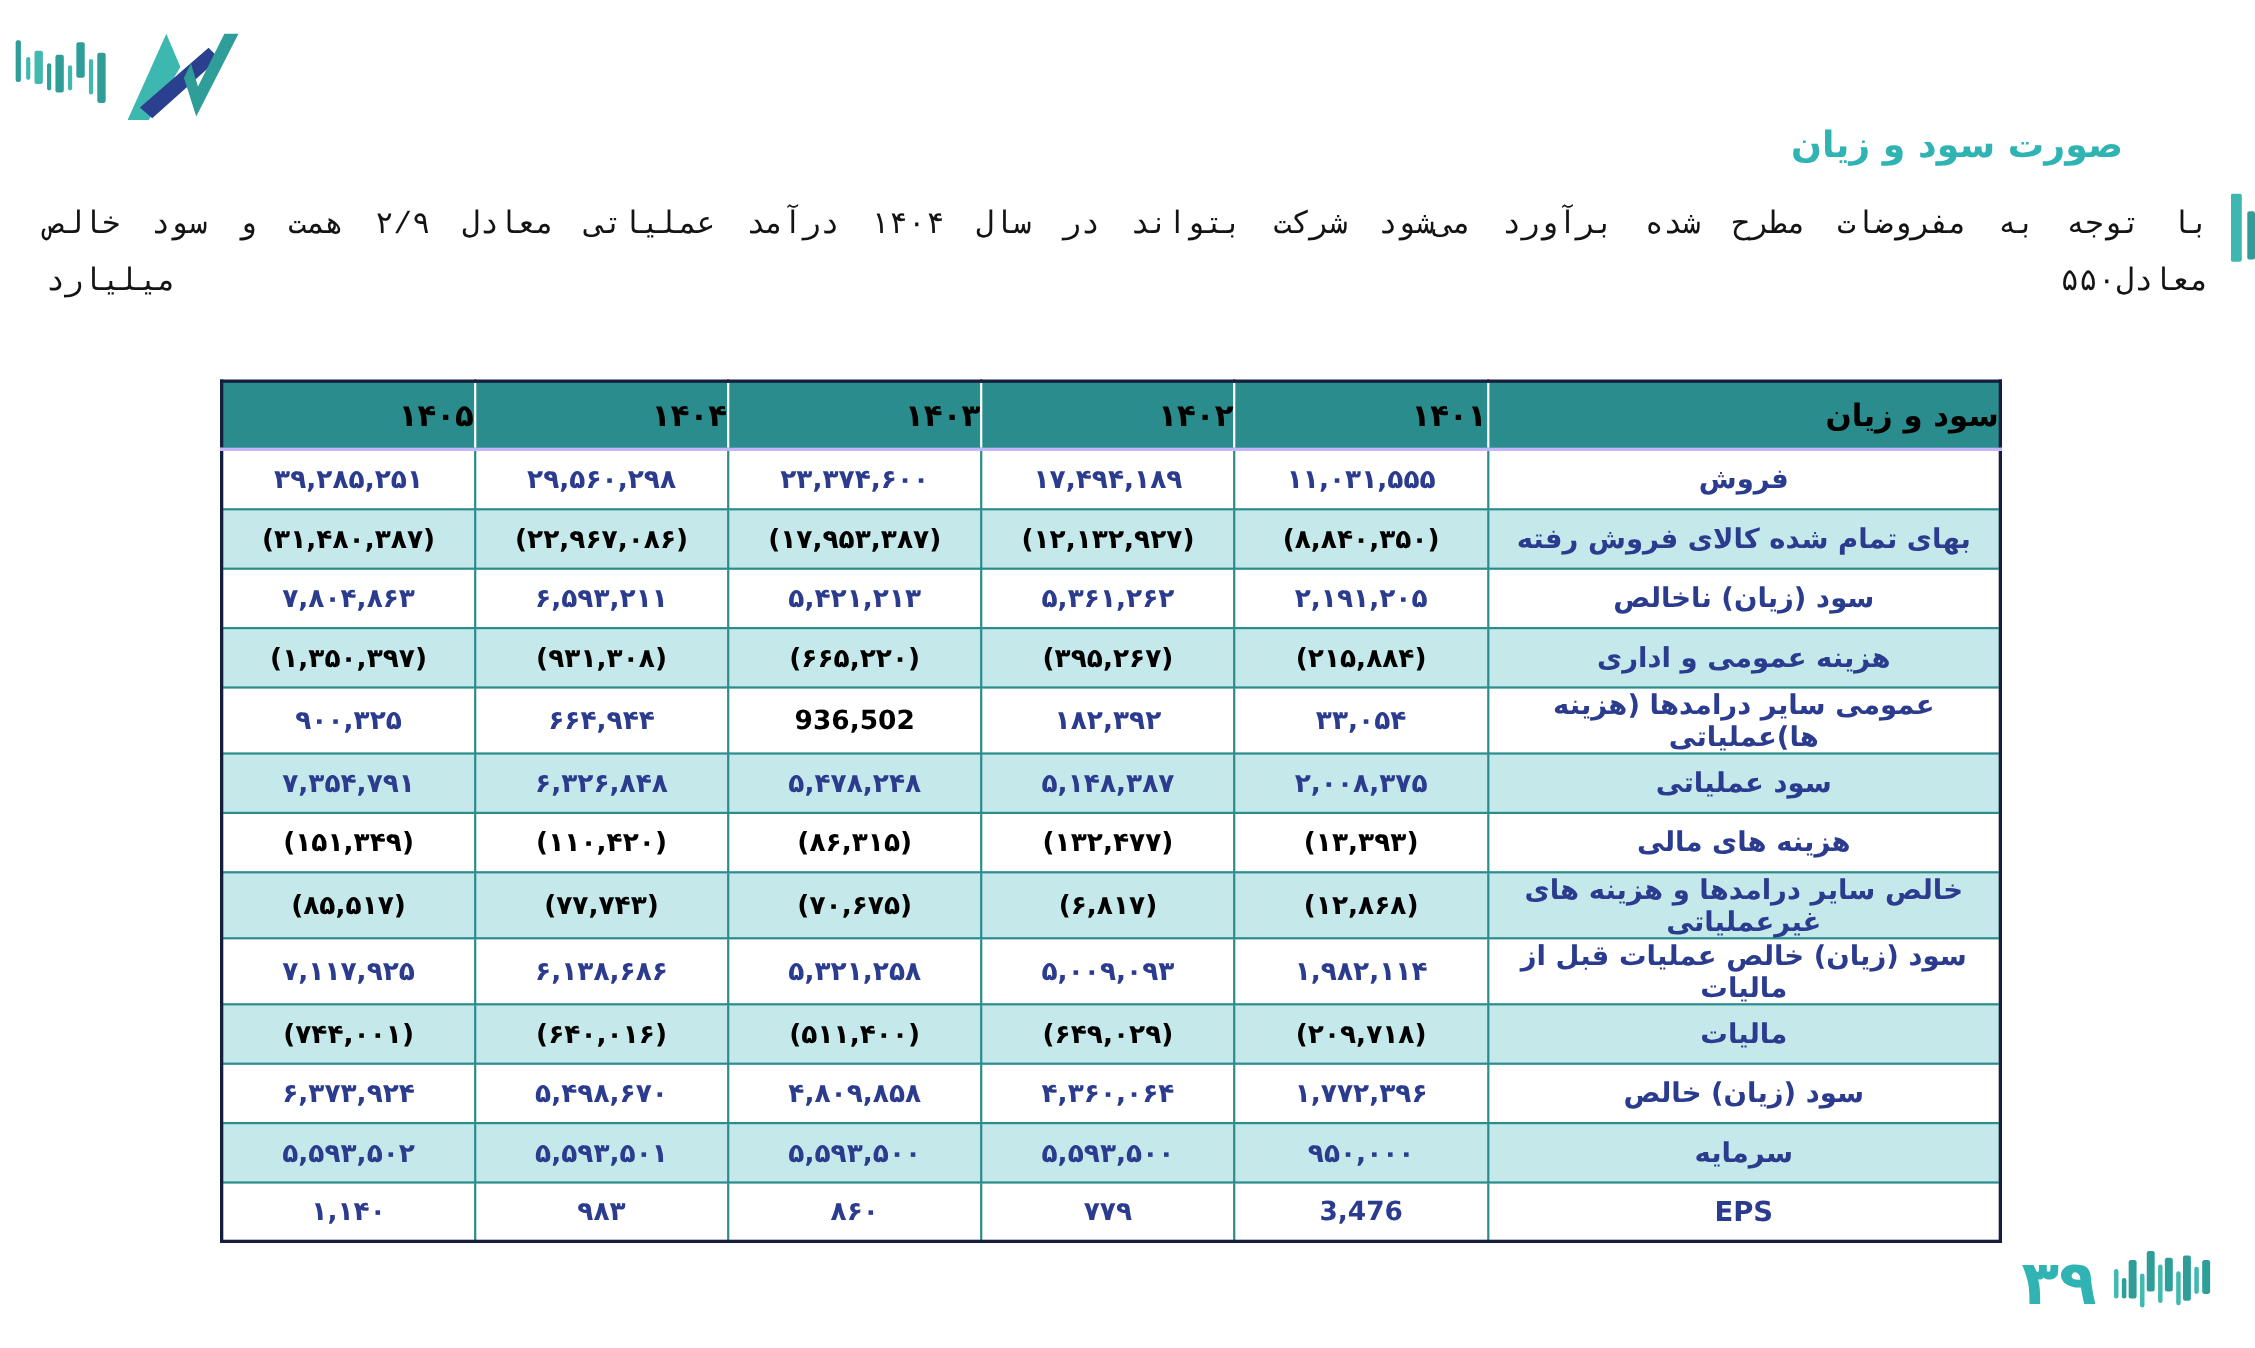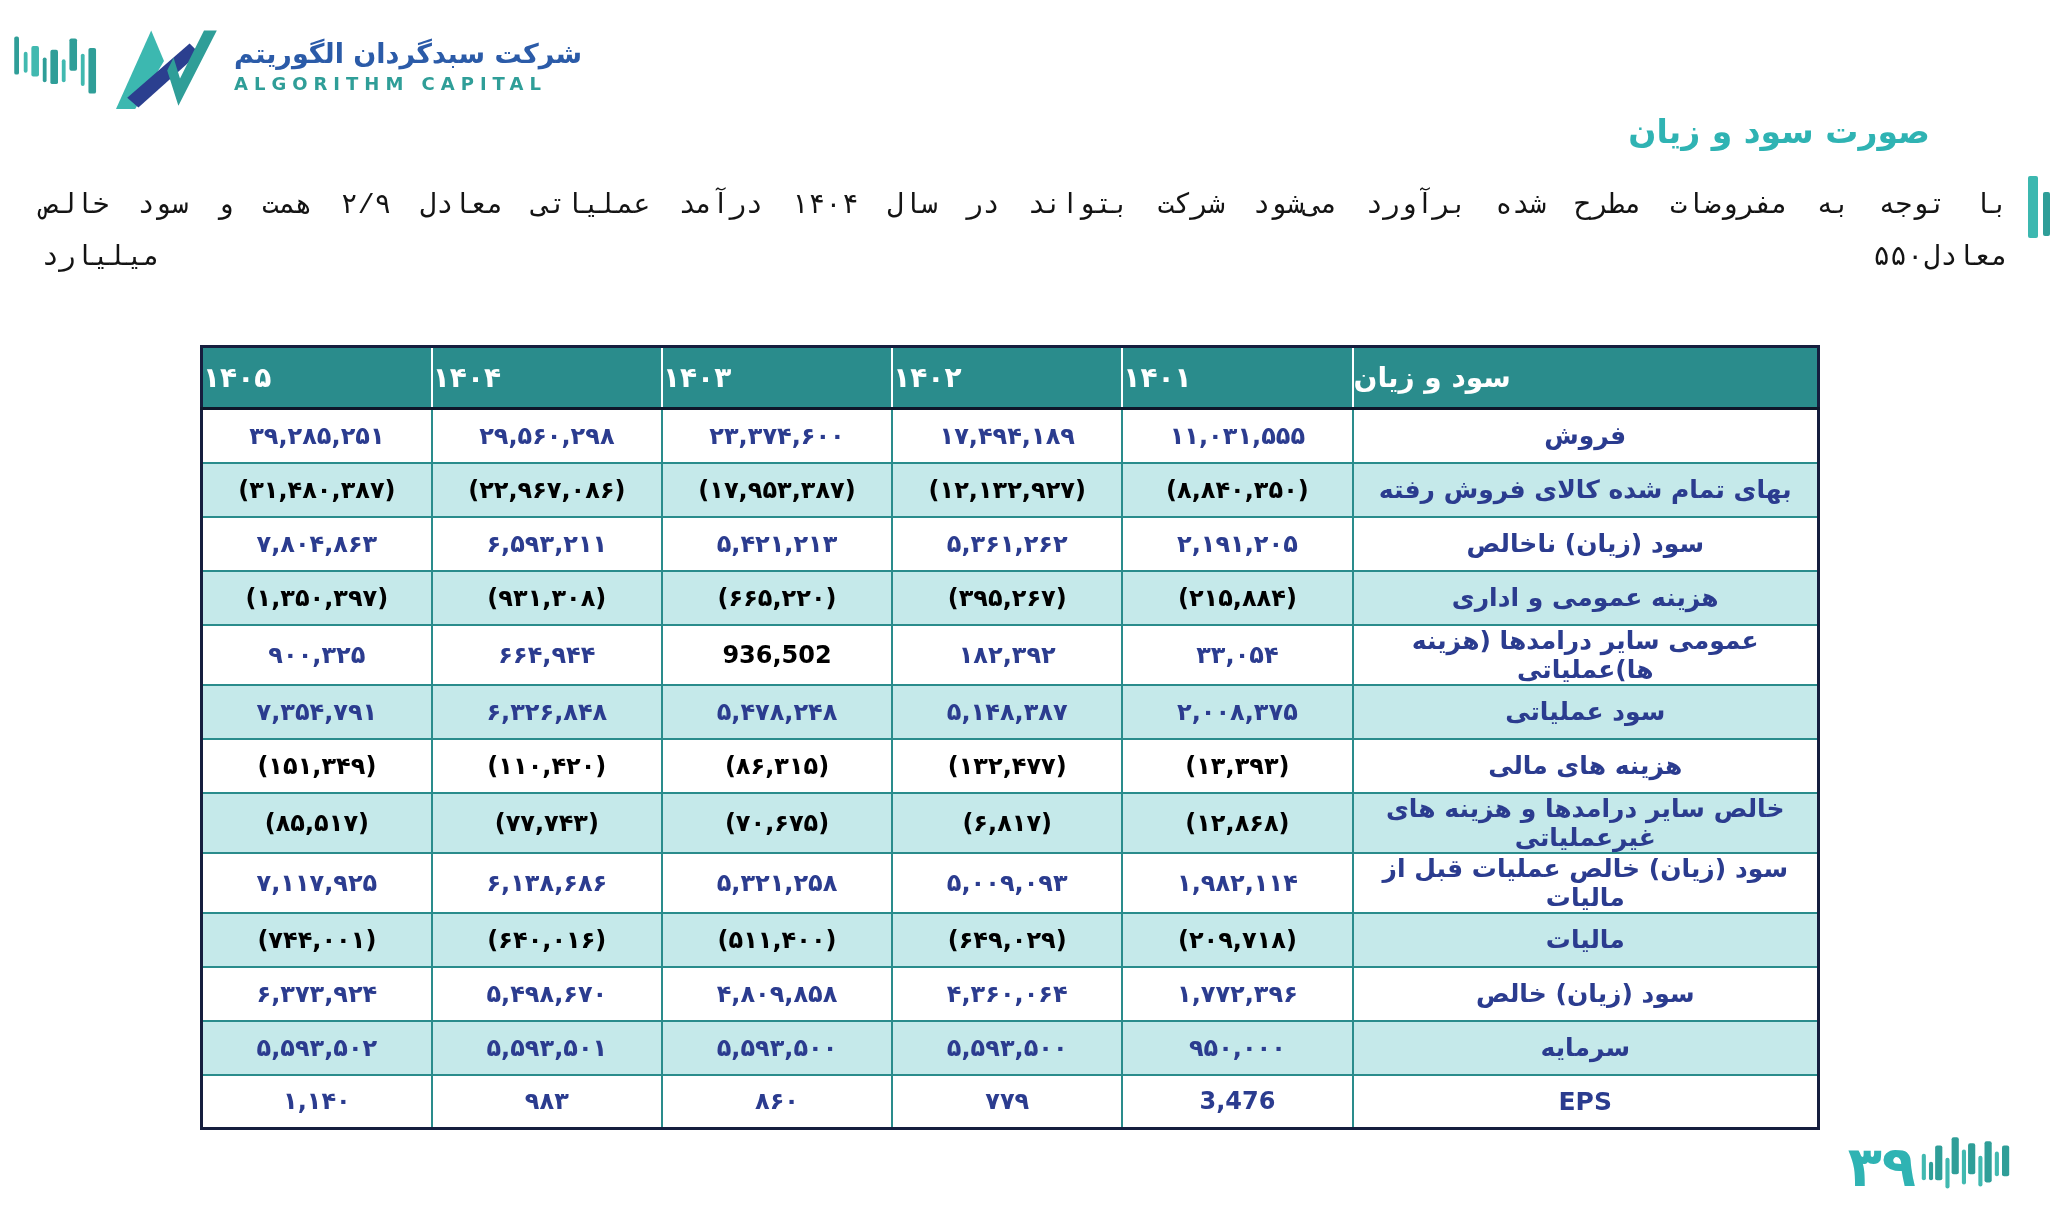--- a/index.html
+++ b/index.html
@@ -37,40 +37,40 @@
 
   
   table.pl {
     position: absolute; top: 345px; left: 200px; width: 1620px;
     border-collapse: collapse; table-layout: fixed;
     border: 3px solid #161e3e;
     direction: rtl;
   }
   col.c-label { width: 466px; }
   table.pl th {
-    background: #2a8c8c; color: #ffffff;
+    background: #2a8c8c; color: #000000;
     font-size: 28px; font-weight: bold; height: 62px;
     border: 2px solid #ffffff; border-top: none;
-    border-bottom: 3px solid #0f172a;
-    text-align: left; vertical-align: middle;
+    border-bottom: 3px solid #c4b5fd;
+    text-align: right; vertical-align: middle;
   }
   table.pl td {
     height: 54px; background: #ffffff;
     border: 2px solid #2a8c8c;
     text-align: center; vertical-align: middle;
     font-weight: bold; color: #2b3c8f; font-size: 24px;
   }
   table.pl tr.alt td { background: #c5e9ea; }
   table.pl td.row-label { font-size: 25px; }
   table.pl td.red { color: #000000; }
 
   
   .footer {
     position: absolute; right: 38px; bottom: 22px;
-    display: flex; align-items: center; gap: 4px; justify-content: center;
+    display: flex; align-items: center; gap: 14px; justify-content: center;
   }
   .page-num { font-size: 56px; font-weight: bold; color: #2fb3b3; line-height: 1; }
   .footer-bars { width: 92px; height: 72px; }
 
   
   .edge-bars { position: absolute; top: 176px; right: 0; width: 22px; height: 70px; }
 </style>
 </head>
 <body>
 
@@ -86,24 +86,20 @@
       <rect x="58" y="12" width="8" height="34" rx="2"></rect>
       <rect x="70" y="28" width="4" height="34" rx="2" fill="#41b9b0"></rect>
       <rect x="78" y="22" width="8" height="48" rx="2"></rect>
     </g>
   </svg>
   <svg class="logo-mark" viewBox="0 0 130 100">
     <polygon points="0,100 44,2 60,40 24,100" fill="#3cb8b0"></polygon>
     <polygon points="14,86 92,18 104,30 28,98" fill="#2b3f8f"></polygon>
     <polygon points="64,52 78,96 126,2 110,2 80,62 72,36" fill="#2f9e98"></polygon>
   </svg>
-  <div class="logo-text">
-    <div class="logo-fa">شرکت سبدگردان الگوریتم</div>
-    <div class="logo-en">ALGORITHM CAPITAL</div>
-  </div>
 </div>
 
 <div class="page-title">صورت سود و زیان</div>
 
 <div class="intro">
   <div class="l1">با توجه به مفروضات مطرح شده برآورد می‌شود شرکت بتواند در سال ۱۴۰۴ درآمد عملیاتی معادل ۲/۹ همت و سود خالص معادل۵۵۰ میلیارد</div>
 </div>
 
 <table class="pl" dir="rtl">
   <colgroup>

